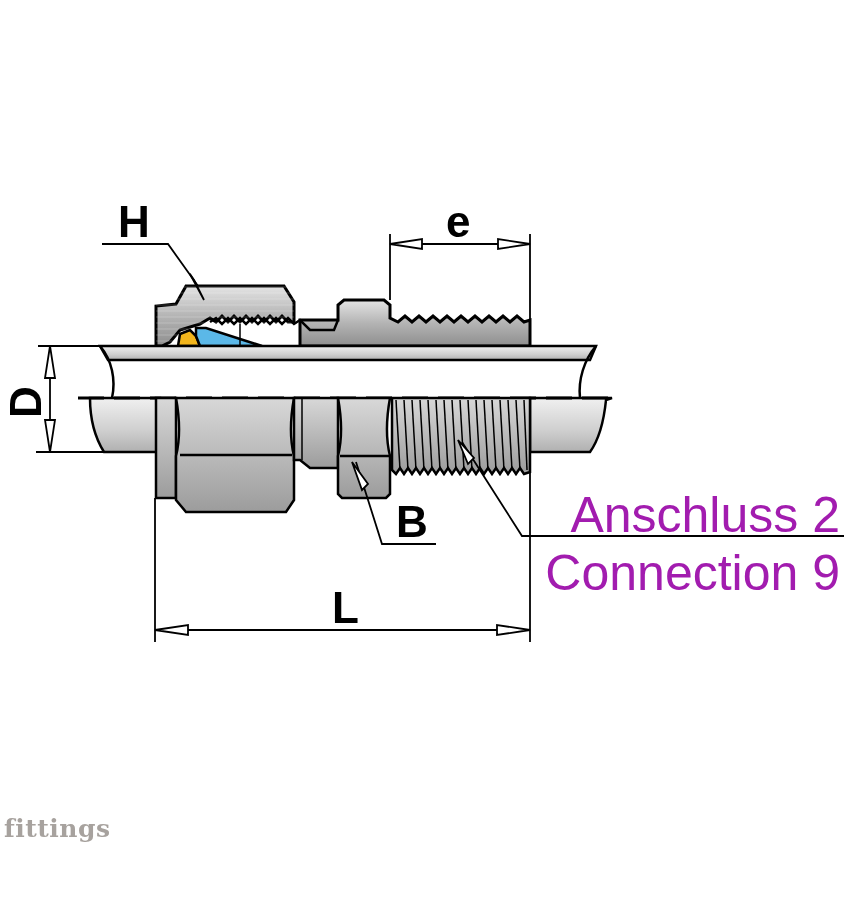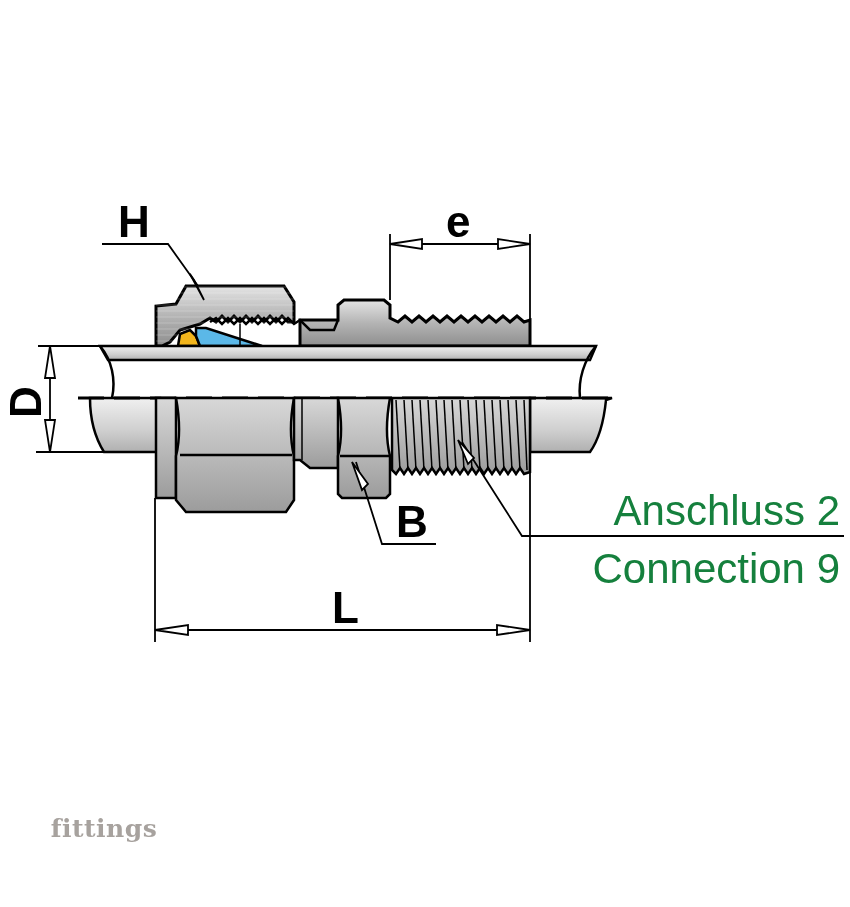--- a/index.html
+++ b/index.html
@@ -4,26 +4,26 @@
   <style>
     html, body { margin: 0; padding: 0; background: #ffffff; }
     body { width: 850px; height: 907px; position: relative; overflow: hidden; font-family: "Liberation Sans", sans-serif; }
     #drawing { position: absolute; left: 0; top: 0; width: 850px; height: 907px; }
     .dim-label { position: absolute; font-family: "Liberation Sans", sans-serif; font-weight: bold; color: #000; line-height: 1; }
     .lbl-H { left: 118px; top: 200px; font-size: 44px; }
     .lbl-e { left: 446px; top: 200px; font-size: 44px; }
     .lbl-D { left: -4px; top: 380px; font-size: 44px; transform: rotate(-90deg); transform-origin: center; width: 60px; text-align: center; }
     .lbl-B { left: 396px; top: 500px; font-size: 44px; }
     .lbl-L { left: 332px; top: 586px; font-size: 44px; }
-    .conn { position: absolute; right: 10px; font-family: "Liberation Sans", sans-serif; color: #15803d; font-size: 42px; line-height: 1; text-align: right; }
+    .conn { position: absolute; right: 10px; font-family: "Liberation Sans", sans-serif; color: #a21caf; font-size: 50px; line-height: 1; text-align: right; }
     .conn-de { top: 490px; }
     .conn-en { top: 548px; }
     .logo { position: absolute; left: 4px; top: 818px; width: 200px; color: #a7a29e; }
     .logo-main { font-family: "Liberation Sans", sans-serif; font-weight: bold; font-size: 54px; letter-spacing: -4px; line-height: 1; display: block; }
-    .logo-sub { font-family: "DejaVu Serif", serif; font-weight: bold; font-size: 25px; line-height: 1; display: block; margin-top: -2px; letter-spacing: 0.5px; text-align: center; }
+    .logo-sub { font-family: "DejaVu Serif", serif; font-weight: bold; font-size: 25px; line-height: 1; display: block; margin-top: -2px; letter-spacing: 0.5px; }
   </style>
 </head>
 <body>
 
 <svg id="drawing" viewBox="0 0 850 907" xmlns="http://www.w3.org/2000/svg">
   <defs>
     <linearGradient id="gBody" x1="0" y1="0" x2="0" y2="1">
       <stop offset="0" stop-color="#e4e4e4"></stop>
       <stop offset="0.5" stop-color="#b4b4b4"></stop>
       <stop offset="1" stop-color="#8e8e8e"></stop>

